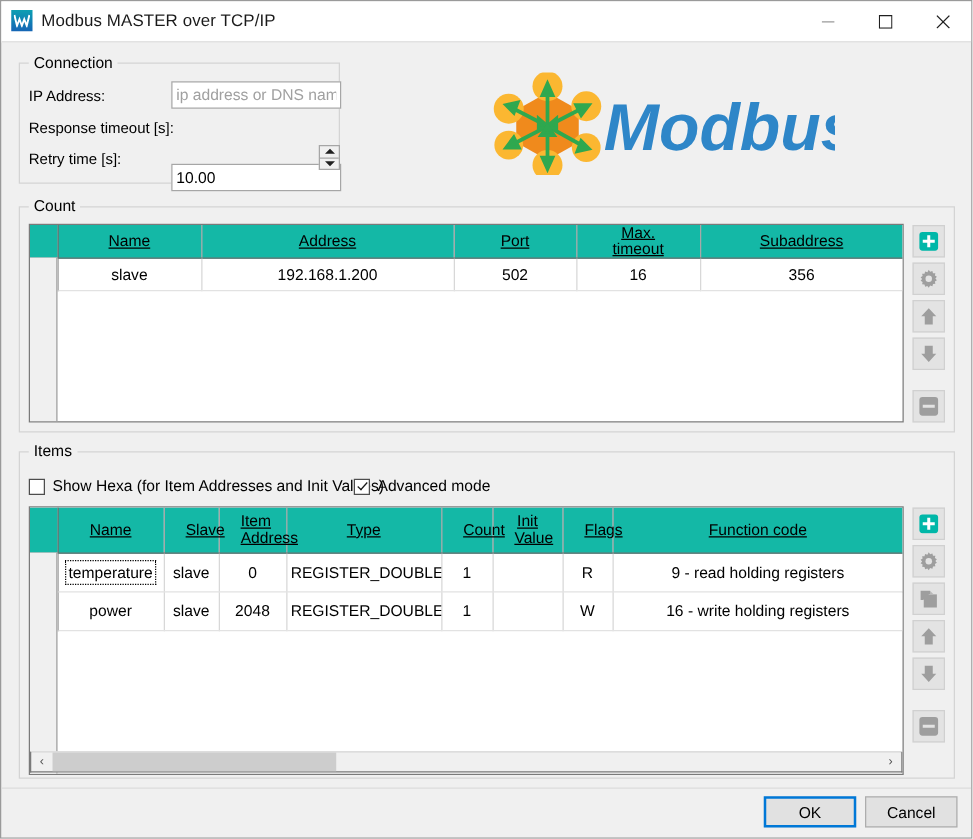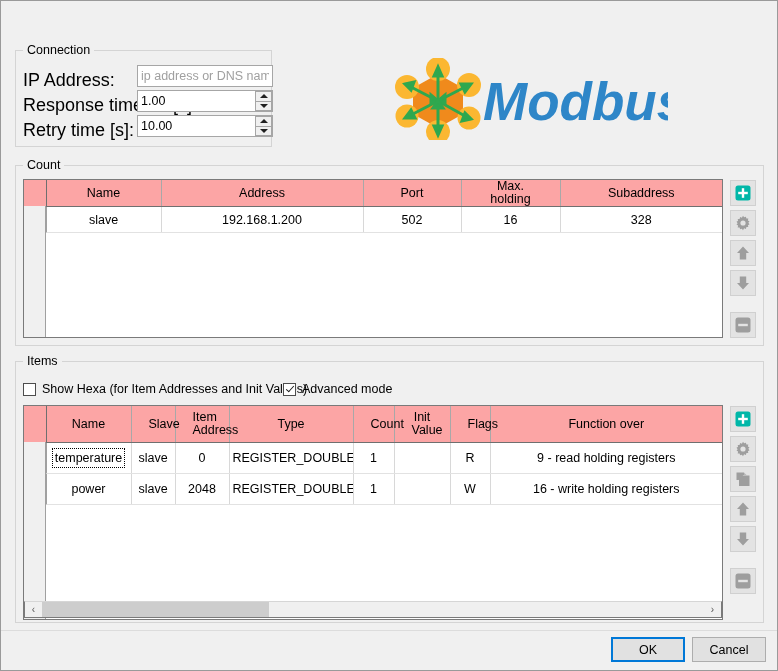--- a/index.html
+++ b/index.html
@@ -82,21 +82,21 @@
     text-align: right;
   }
 
   #conn-group {
     left: 14px; top: 49px;
     width: 257px; height: 97px;
   }
 
   .field-label {
     position: absolute;
-    font-size: 18px;
+    font-size: 12px;
     color: #000;
     white-space: nowrap;
   }
 
   .textbox {
     position: absolute;
     box-sizing: border-box;
     background: #fff;
     border: 1px solid #a6a6a6;
     height: 22px;
@@ -155,30 +155,31 @@
     box-sizing: border-box;
     overflow: hidden;
   }
   table.grid {
     border-collapse: collapse;
     table-layout: fixed;
     font-size: 12.5px;
     width: 100%;
   }
   table.grid th {
-    background: #fca5a5;
+    background: #14b8a6;
     border-right: 1px solid #a8a8a8;
     border-bottom: 1px solid #6f6f6f;
     font-weight: normal;
     font-size: 12.5px;
     color: #000;
     height: 26px;
     padding: 0 17px;
     text-align: center;
     line-height: 13px;
+    text-decoration: underline;
   }
   table.grid th.rowhdr {
     border-right: 1px solid #6f6f6f;
   }
   table.grid td {
     border-right: 1px solid #d8d8d8;
     border-bottom: 1px solid #e2e2e2;
     height: 25px;
     padding: 0 3px;
     text-align: center;
@@ -311,45 +312,59 @@
     border: 2px solid #0078d7;
   }
   #ok-button { left: 610px; top: 636px; width: 74px; }
   #cancel-button { left: 691px; top: 636px; width: 74px; }
 </style>
 </head>
 <body>
 
 <div class="window">
 
+  <div class="titlebar">
+    <div class="title-icon">
+      <svg width="13" height="11" viewBox="0 0 13 11">
+        <path d="M0.5 1 L2.6 9.6 L4.6 4.3 L6.5 9.6 L8.4 4.3 L10.4 9.6 L12.5 1" fill="none" stroke="#ffffff" stroke-width="1.5"></path>
+      </svg>
+    </div>
+    <div class="title-text">Modbus MASTER over TCP/IP</div>
+    <div class="win-btns">
+      <div class="win-btn">
+        <svg width="11" height="11" viewBox="0 0 11 11">
+          <line x1="0.5" y1="5.5" x2="10.5" y2="5.5" stroke="#9a9a9a" stroke-width="1"></line>
+        </svg>
+      </div>
+      <div class="win-btn">
+        <svg width="11" height="11" viewBox="0 0 11 11">
+          <rect x="0.5" y="0.5" width="10" height="10" fill="none" stroke="#202020" stroke-width="1"></rect>
+        </svg>
+      </div>
+      <div class="win-btn close">
+        <svg width="11" height="11" viewBox="0 0 11 11">
+          <line x1="0.5" y1="0.5" x2="10.5" y2="10.5" stroke="#202020" stroke-width="1.1"></line>
+          <line x1="10.5" y1="0.5" x2="0.5" y2="10.5" stroke="#202020" stroke-width="1.1"></line>
+        </svg>
+      </div>
+    </div>
+  </div>
 
   <div class="group" id="conn-group">
     <div class="group-title">Connection</div>
   </div>
 
   <div class="field-label" style="left:22px; top:69px;">IP Address:</div>
   <input class="textbox" id="ip-input" style="left: 136px; top: 64px; width: 136px;" value="" placeholder="ip address or DNS name">
 
   <div class="field-label" style="left:22px; top:94px;">Response timeout [s]:</div>
-  <div style="position:absolute; left:136px; top:89px; width:136px; height:22px;">
-    <input class="textbox" style="left: 0px; top: 0px; width: 136px;" value="1.00">
-    <div class="spin">
-      <div>
-          <span class="tri-up"></span>
-        </div>
-      <div class="sep"></div>
-      <div>
-          <span class="tri-down"></span>
-        </div>
-    </div>
-  </div>
 
   <div class="field-label" style="left:22px; top:119px;">Retry time [s]:</div>
   <div style="position:absolute; left:136px; top:114px; width:136px; height:22px;">
-    <input class="textbox" style="left: 0px; top: 0px; width: 136px;" value="10.00">
+    <input class="textbox" style="left: 0px; top: 16px; width: 136px;" value="10.00">
     <div class="spin">
       <div>
           <span class="tri-up"></span>
         </div>
       <div class="sep"></div>
       <div>
           <span class="tri-down"></span>
         </div>
     </div>
   </div>
@@ -403,32 +418,32 @@
         <col style="width:98px">
           <col style="width:99px">
           <col style="width:162px">
       </colgroup>
       <thead>
         <tr>
           <th class="rowhdr"></th>
           <th>Name</th>
           <th>Address</th>
           <th>Port</th>
-          <th>Max. holding</th>
+          <th>Max. timeout</th>
           <th style="border-right:none;">Subaddress</th>
         </tr>
       </thead>
       <tbody>
         <tr>
           <td class="rowhdr">1</td>
           <td>slave</td>
           <td>192.168.1.200</td>
           <td>502</td>
           <td>16</td>
-          <td style="border-right:none;">328</td>
+          <td style="border-right:none;">356</td>
         </tr>
       </tbody>
     </table>
   </div>
 
   <div class="toolcol" style="left:729px; top:179px;">
     <div class="toolbtn">
       <svg width="16" height="16" viewBox="0 0 16 16">
         <rect x="0.5" y="0.5" width="15" height="15" rx="2.5" fill="#00b7a8"></rect>
         <rect x="6.8" y="3.2" width="2.4" height="9.6" fill="#ffffff"></rect>
@@ -492,21 +507,21 @@
           <th style="height:36px;">Name</th>
           <th style="height:36px;">Slave</th>
           <th style="height:36px;">
             <div>Item</div>
             <div>Address</div>
           </th>
           <th style="height:36px;">Type</th>
           <th style="height:36px;">Count</th>
           <th style="height:36px;">Init Value</th>
           <th style="height:36px;">Flags</th>
-          <th style="height:36px; border-right:none;">Function over</th>
+          <th style="height:36px; border-right:none;">Function code</th>
         </tr>
       </thead>
       <tbody>
         <tr>
           <td class="rowhdr" style="height:30px;">1</td>
           <td class="focus-cell" style="height:30px;margin-left:13px;">
             <span class="cellbox">temperature</span>
           </td>
           <td style="height:30px;">slave</td>
           <td style="height:30px;">0</td>

